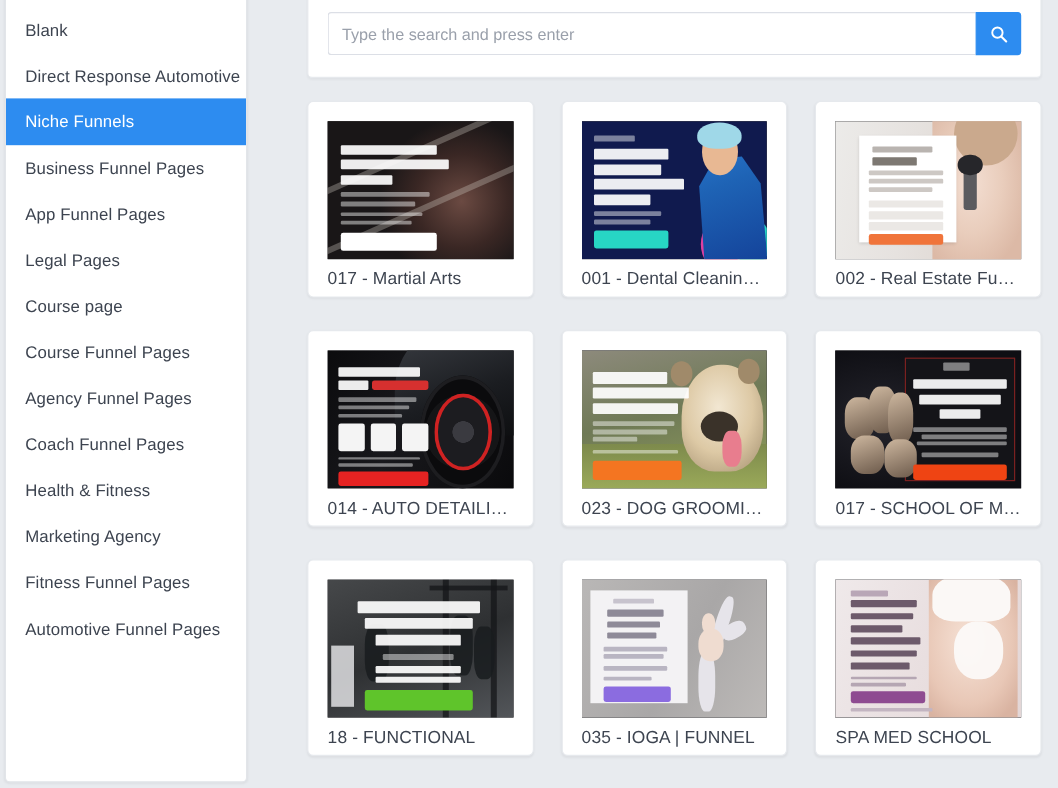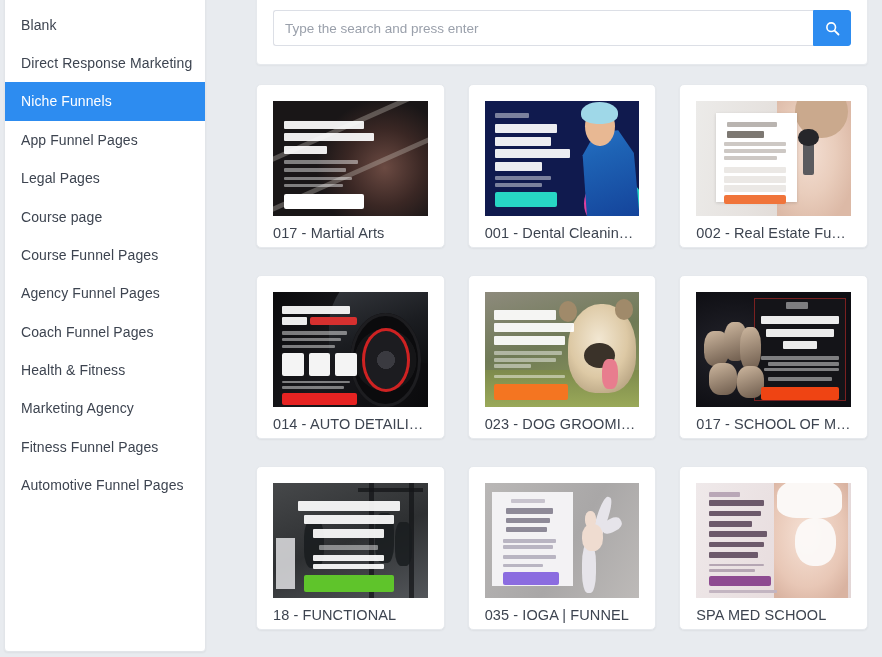--- a/index.html
+++ b/index.html
@@ -198,24 +198,27 @@
 
 <div class="app">
 
   <div class="sidebar-wrap">
     <div class="sidebar" id="sidebar">
         <div class="cat-item"></div>
         <div class="cat-item">
           <span>Blank</span>
         </div>
         <div class="cat-item">
-          <span>Direct Response Marketing</span>
+          <span>Direct Response Automotive</span>
         </div>
         <div class="cat-item active">
           <span>Niche Funnels</span>
+        </div>
+        <div class="cat-item">
+          <span>Business Funnel Pages</span>
         </div>
         <div class="cat-item">
           <span>App Funnel Pages</span>
         </div>
         <div class="cat-item">
           <span>Legal Pages</span>
         </div>
         <div class="cat-item">
           <span>Course page</span>
         </div>

